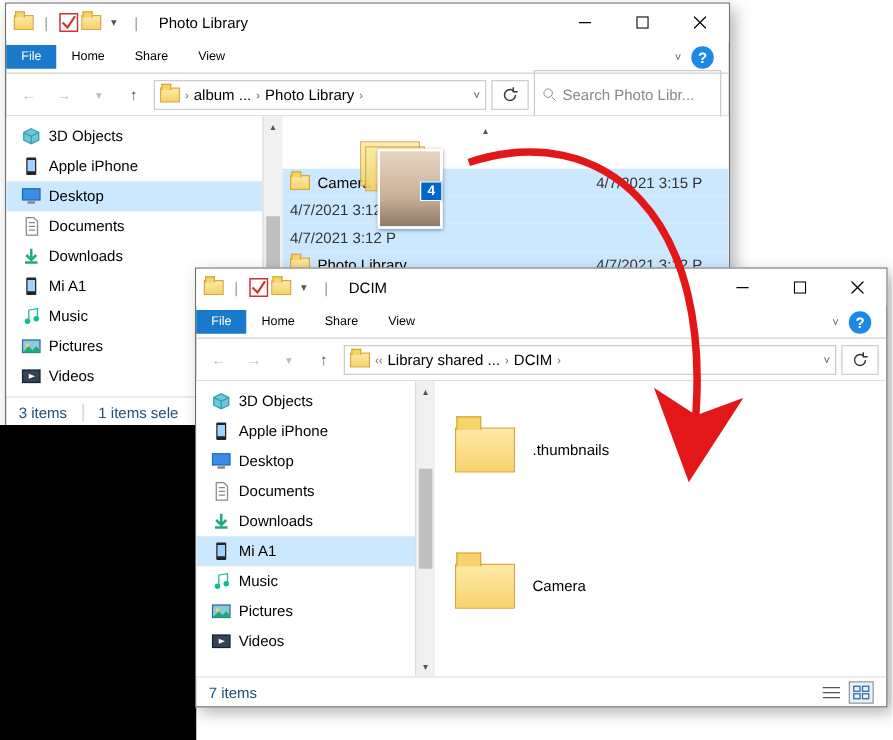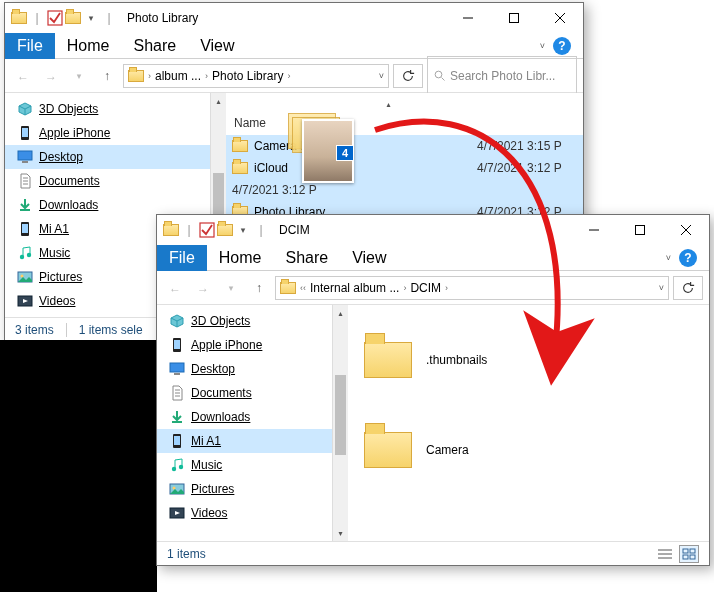--- a/index.html
+++ b/index.html
@@ -5,36 +5,36 @@
 * { box-sizing: border-box; margin: 0; padding: 0; font-family: "Segoe UI", Arial, sans-serif; font-size: 12px; }
 body { background: #fff; width: 714px; height: 592px; position: relative; overflow: hidden; }
 .window { position: absolute; background: #fff; border: 1px solid #707070; box-shadow: 4px 4px 12px rgba(0,0,0,0.3); display: flex; flex-direction: column; }
 .titlebar-row { display: flex; align-items: center; height: 30px; background: #fff; }
 .qat { display: flex; align-items: center; gap: 2px; padding: 0 6px; }
 .qat-icon { width: 16px; height: 16px; display: inline-flex; align-items: center; justify-content: center; }
 .title-text { padding-left: 4px; flex: 1; font-size: 12px; color: #000; }
 .win-controls { display: flex; }
 .win-btn { width: 46px; height: 30px; display: flex; align-items: center; justify-content: center; cursor: pointer; }
 .ribbon-tabs { display: flex; align-items: center; height: 26px; border-bottom: 1px solid #d0d0d0; }
-.ribbon-tab { padding: 4px 12px; font-size: 16px; cursor: pointer; }
+.ribbon-tab { padding: 4px 12px; font-size: 10px; cursor: pointer; }
 .file-tab { background: #1979ca; color: #fff; }
 .ribbon-spacer { flex: 1; }
 .ribbon-right { display: flex; align-items: center; gap: 8px; padding-right: 12px; }
 .help-icon { width: 18px; height: 18px; border-radius: 50%; background: #1e88e5; color: #fff; display: flex; align-items: center; justify-content: center; font-size: 12px; font-weight: bold; }
 .addressbar { display: flex; align-items: center; height: 34px; padding: 4px 6px; gap: 4px; border-bottom: 1px solid #e0e0e0; }
 .nav-btn { width: 24px; height: 24px; display: flex; align-items: center; justify-content: center; cursor: pointer; color: #555; }
 .nav-btn.disabled { color: #bbb; }
 .address-box { flex: 1; height: 24px; border: 1px solid #ccc; display: flex; align-items: center; padding: 0 4px; gap: 4px; background: #fff; }
 .crumb { display: flex; align-items: center; gap: 4px; cursor: pointer; }
 .crumb-sep { color: #666; font-size: 9px; }
 .refresh-btn { width: 30px; height: 24px; border: 1px solid #ccc; display: flex; align-items: center; justify-content: center; cursor: pointer; }
 .search-box { width: 150px; height: 40px; border: 1px solid #ccc; display: flex; align-items: center; padding: 0 6px; gap: 4px; color: #888; }
 .content-area { display: flex; flex: 1; overflow: hidden; }
 .sidebar { width: 200px; border-right: 0; background: #fff; overflow-y: auto; padding: 4px 0; }
-.sidebar-item { display: flex; align-items: center; gap: 6px; padding: 4px 12px; cursor: pointer; white-space: nowrap; text-decoration: underline; }
+.sidebar-item { display: flex; align-items: center; gap: 6px; padding: 4px 12px; cursor: pointer; white-space: nowrap; }
 .sidebar-item.selected { background: #cce8ff; }
 .sidebar-scrollbar { width: 16px; background: #f0f0f0; border-left: 1px solid #ddd; position: relative; }
 .scroll-arrow { height: 16px; display: flex; align-items: center; justify-content: center; font-size: 8px; color: #555; cursor: pointer; }
 .scroll-thumb { position: absolute; left: 2px; right: 2px; background: #c0c0c0; }
 .file-view { flex: 1; background: #fff; display: flex; flex-direction: column; }
 .detail-header { display: flex; height: 22px; align-items: center; border-bottom: 0; }
 .col-head { padding: 2px 8px; color: #333; font-size: 12px; display: flex; align-items: center; gap: 4px; }
 .sort-indicator { font-size: 8px; color: #555; }
 .file-list { flex: 1; padding: 4px 0; position: relative; }
 .file-row { display: flex; align-items: center; height: 22px; padding: 0 6px; cursor: pointer; }
@@ -44,21 +44,21 @@
 .statusbar { height: 24px; border-top: 1px solid #e0e0e0; display: flex; align-items: center; padding: 0 10px; gap: 12px; font-size: 12px; color: #1e4e79; }
 .status-sep { width: 1px; height: 14px; background: #ccc; }
 .status-right { margin-left: auto; display: flex; gap: 4px; }
 .view-btn { width: 20px; height: 18px; display: flex; align-items: center; justify-content: center; cursor: pointer; border: 1px solid transparent; }
 .view-btn.active { border-color: #999; background: #e5f3ff; }
 
 .icon-folder-sm { width: 16px; height: 12px; background: linear-gradient(#ffe9a6, #f6d36b); border: 1px solid #d9a93d; position: relative; }
 .icon-folder-sm::before { content: ""; position: absolute; top: -4px; left: 0; width: 6px; height: 4px; background: #f6d36b; border: 1px solid #d9a93d; border-bottom: none; }
 .icon-folder-lg { width: 48px; height: 36px; background: linear-gradient(#ffe9a6, #f6d36b); border: 1px solid #d9a93d; position: relative; margin: 6px; }
 .icon-folder-lg::before { content: ""; position: absolute; top: -10px; left: 0; width: 18px; height: 10px; background: #f6d36b; border: 1px solid #d9a93d; border-bottom: none; }
-.large-icons-view { display: flex; flex-wrap: wrap; align-content: flex-start; gap: 0; padding: 10px; }
+.large-icons-view { display: flex; flex-wrap: wrap; align-content: flex-start; gap: 19px; padding: 10px; }
 .large-icon-item { width: 100px; height: 90px; display: flex; align-items: center; gap: 4px; cursor: pointer; }
 .large-icon-item .label { text-align: left; padding: 0 4px; overflow-wrap: break-word; max-width: 100%; }
 
 .drag-ghost { position: absolute; width: 90px; height: 90px; pointer-events: none; z-index: 5; }
 .drag-ghost .stack { position: absolute; width: 48px; height: 36px; background: linear-gradient(#ffe9a6, #f6d36b); border: 1px solid #d9a93d; opacity: 0.85; }
 .drag-ghost .photo { position: absolute; width: 52px; height: 64px; background: linear-gradient(#e8d4c0, #c9b299 60%, #8f7a67); border: 2px solid #fff; box-shadow: 0 1px 3px rgba(0,0,0,0.4); top: 8px; left: 16px; }
 .drag-badge { position: absolute; top: 34px; left: 50px; width: 18px; height: 16px; background: #0066cc; color: #fff; font-weight: bold; font-size: 11px; display: flex; align-items: center; justify-content: center; border: 1px solid #fff; }
 .arrow-svg { position: absolute; pointer-events: none; z-index: 20; }
 
 .ico { width: 16px; height: 16px; display: inline-flex; align-items: center; justify-content: center; }
@@ -249,35 +249,30 @@
       <div class="scroll-arrow" style="position:absolute;bottom:0;left:0;right:0">▾</div>
     </div>
     <div class="file-view">
       <div class="detail-header">
         <div class="col-head name" style="justify-content:center">
             <span class="sort-indicator" style="position:relative;right:-40px">▴</span>
           </div>
         <div class="col-head date"></div>
       </div>
       <div class="detail-header" style="height:16px">
-        <div class="col-head name">Name</div>
       </div>
       <div class="file-list">
         <div class="file-row selected">
           <div class="file-name-cell" style="width:245px">
               <span class="icon-folder-sm"></span>
               <span>Camera Roll</span>
             </div>
           <div class="file-date-cell">4/7/2021 3:15 P</div>
         </div>
         <div class="file-row selected">
-          <div class="file-name-cell" style="width:245px">
-              <span class="icon-folder-sm"></span>
-              <span>iCloud</span>
-            </div>
           <div class="file-date-cell">4/7/2021 3:12 P</div>
         </div>
         <div class="file-row selected">
           <div class="file-date-cell">4/7/2021 3:12 P</div>
         </div>
         <div class="file-row selected">
           <div class="file-name-cell" style="width:245px">
               <span class="icon-folder-sm"></span>
               <span>Photo Library</span>
             </div>
@@ -354,21 +349,21 @@
   <div class="addressbar">
     <div class="nav-btn disabled">←</div>
     <div class="nav-btn disabled">→</div>
     <div class="nav-btn disabled" style="font-size:9px">▾</div>
     <div class="nav-btn">↑</div>
     <div class="address-box">
       <span class="ico">
           <span class="icon-folder-sm"></span>
         </span>
       <span class="crumb-sep">‹‹</span>
-      <span class="crumb">Internal album ...</span>
+      <span class="crumb">Library shared ...</span>
       <span class="crumb-sep">›</span>
       <span class="crumb">DCIM</span>
       <span class="crumb-sep">›</span>
       <span style="flex:1"></span>
       <span class="chev">˅</span>
     </div>
     <div class="refresh-btn">
         <svg width="14" height="14" viewBox="0 0 16 16">
           <path d="M13 8a5 5 0 1 1-2-4" fill="none" stroke="#333" stroke-width="1.3"></path>
           <path d="M11 1 L11 5 L15 5" fill="none" stroke="#333" stroke-width="1.3"></path>
@@ -474,21 +469,21 @@
           <div class="label">.thumbnails</div>
         </div>
         <div class="large-icon-item" style="width:auto">
           <div class="icon-folder-lg"></div>
           <div class="label">Camera</div>
         </div>
       </div>
     </div>
   </div>
   <div class="statusbar">
-    <span>1 items</span>
+    <span>7 items</span>
     <div class="status-right">
       <div class="view-btn">
           <svg width="14" height="12">
             <path d="M0 2 H14 M0 6 H14 M0 10 H14" stroke="#555"></path>
           </svg>
         </div>
       <div class="view-btn active">
           <svg width="14" height="12">
             <rect x="1" y="1" width="5" height="4" fill="none" stroke="#369"></rect>
             <rect x="8" y="1" width="5" height="4" fill="none" stroke="#369"></rect>

